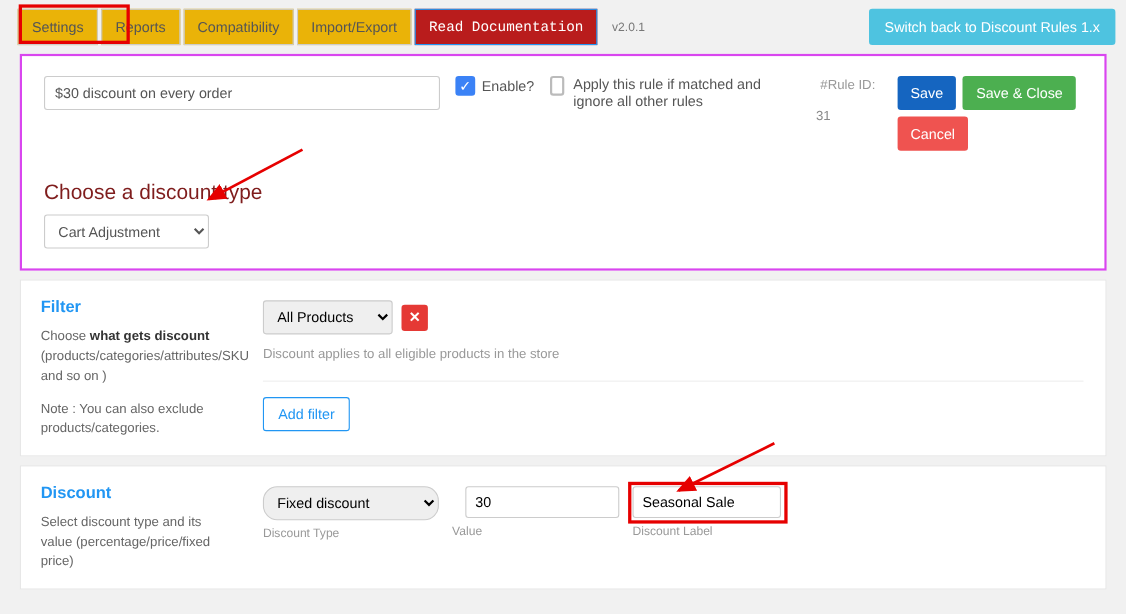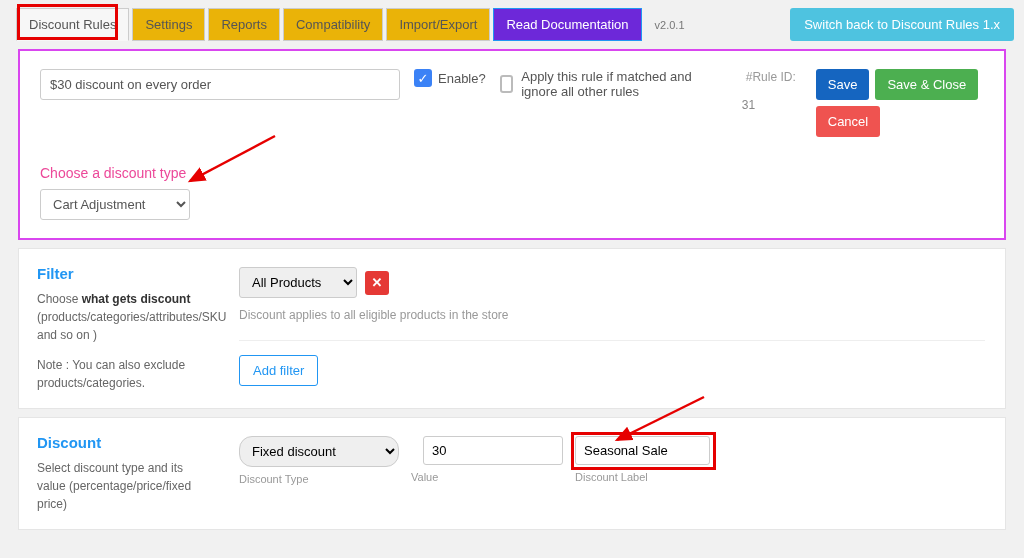--- a/index.html
+++ b/index.html
@@ -1,40 +1,40 @@
 <!DOCTYPE html>
 <html><head>
 <meta charset="utf-8">
 <style>
 * { box-sizing: border-box; margin: 0; padding: 0; }
 body { font-family: -apple-system, BlinkMacSystemFont, "Segoe UI", Arial, sans-serif; font-size: 13px; color: #555; background: #f1f1f1; width: 1024px; }
 .topbar { display: flex; align-items: center; gap: 3px; padding: 8px 10px 0 16px; }
 .tab { background: #eab308; border: 1px solid #ccc; padding: 8px 12px; color: #555; font-size: 13px; cursor: pointer; }
 .tab.active { background: #f7f7f7; border-bottom-color: #f7f7f7; }
-.tab.doc { background: #6d28d9; color: #fff; border-color: #2196F3; }
+.tab.doc { background: #b91c1c; color: #fff; border-color: #2196F3; font-family: Liberation Mono, monospace; }
 .ver { color: #777; font-size: 11px; margin-left: 10px; }
 .switch-btn { margin-left: auto; background: #4ec3e0; color: #fff; border: none; padding: 9px 14px; border-radius: 3px; font-size: 13px; cursor: pointer; }
 .redbox-tab { position: absolute; left: 17px; top: 4px; width: 101px; height: 36px; border: 3px solid #e60000; pointer-events: none; }
 .panel { background: #fff; margin: 8px 18px; border: 2px solid #d946ef; padding: 18px 20px; }
 .row1 { display: flex; align-items: flex-start; gap: 14px; }
 .rule-name { width: 360px; padding: 7px 9px; border: 1px solid #ccc; border-radius: 3px; font-size: 13px; color: #555; }
 .chk-wrap { display: flex; align-items: center; gap: 6px; }
 .chkbox { width: 18px; height: 18px; border: 2px solid #bbb; border-radius: 3px; display: inline-flex; align-items: center; justify-content: center; font-size: 13px; color: #fff; }
 .chkbox.checked { background: #3b82f6; border-color: #3b82f6; }
 .chk-label { font-size: 13px; color: #555; }
-.apply-wrap { display: flex; align-items: center; gap: 8px; max-width: 220px; }
+.apply-wrap { display: flex; align-items: flex-start; gap: 8px; max-width: 220px; }
 .rule-id-label { color: #999; font-size: 12px; margin-left: 4px; }
 .rule-id-val { color: #888; font-size: 12px; margin-top: 14px; display: block; }
 .btns { display: flex; flex-direction: column; gap: 6px; margin-left: 6px; }
 .btn-row { display: flex; gap: 6px; }
 .btn { border: none; padding: 8px 12px; color: #fff; border-radius: 3px; font-size: 13px; cursor: pointer; }
 .btn.save { background: #1565c0; }
 .btn.saveclose { background: #4caf50; }
 .btn.cancel { background: #ef5350; }
-.discount-type-label { display: block; margin: 28px 0 8px 0; color: #ec4899; font-size: 14px; }
+.discount-type-label { display: block; margin: 28px 0 8px 0; color: #7f1d1d; font-size: 19px; }
 .select { padding: 6px 8px; border: 1px solid #ccc; border-radius: 3px; font-size: 13px; color: #555; background: #fff; }
 .select.dtype { width: 150px; }
 .section { background: #fff; margin: 8px 18px; border: 1px solid #e5e5e5; display: flex; }
 .section-left { width: 200px; padding: 16px 12px 16px 18px; border-right: 0; flex-shrink: 0; }
 .section-title { color: #2196F3; font-weight: 600; font-size: 15px; margin-bottom: 8px; }
 .section-desc { font-size: 12px; color: #666; line-height: 1.5; }
 .section-desc b { color: #333; }
 .section-note { font-size: 12px; color: #666; margin-top: 12px; line-height: 1.5; }
 .section-right { flex: 1; padding: 18px 20px; }
 .filter-row { display: flex; align-items: center; gap: 8px; }
@@ -50,21 +50,20 @@
 .disc-label-input { width: 135px; padding: 6px 8px; border: 1px solid #ccc; border-radius: 3px; font-size: 13px; }
 .col-label { font-size: 11px; color: #999; margin-top: 6px; }
 .redbox-label { position: absolute; border: 3px solid #e60000; pointer-events: none; }
 </style>
 </head>
 <body>
 
 <div style="position:relative;">
 
 <div class="topbar">
-  <div class="tab active">Discount Rules</div>
   <div class="tab">Settings</div>
   <div class="tab">Reports</div>
   <div class="tab">Compatibility</div>
   <div class="tab">Import/Export</div>
   <div class="tab doc">Read Documentation</div>
   <span class="ver">v2.0.1</span>
   <button class="switch-btn">Switch back to Discount Rules 1.x</button>
 </div>
 <div class="redbox-tab"></div>
 

